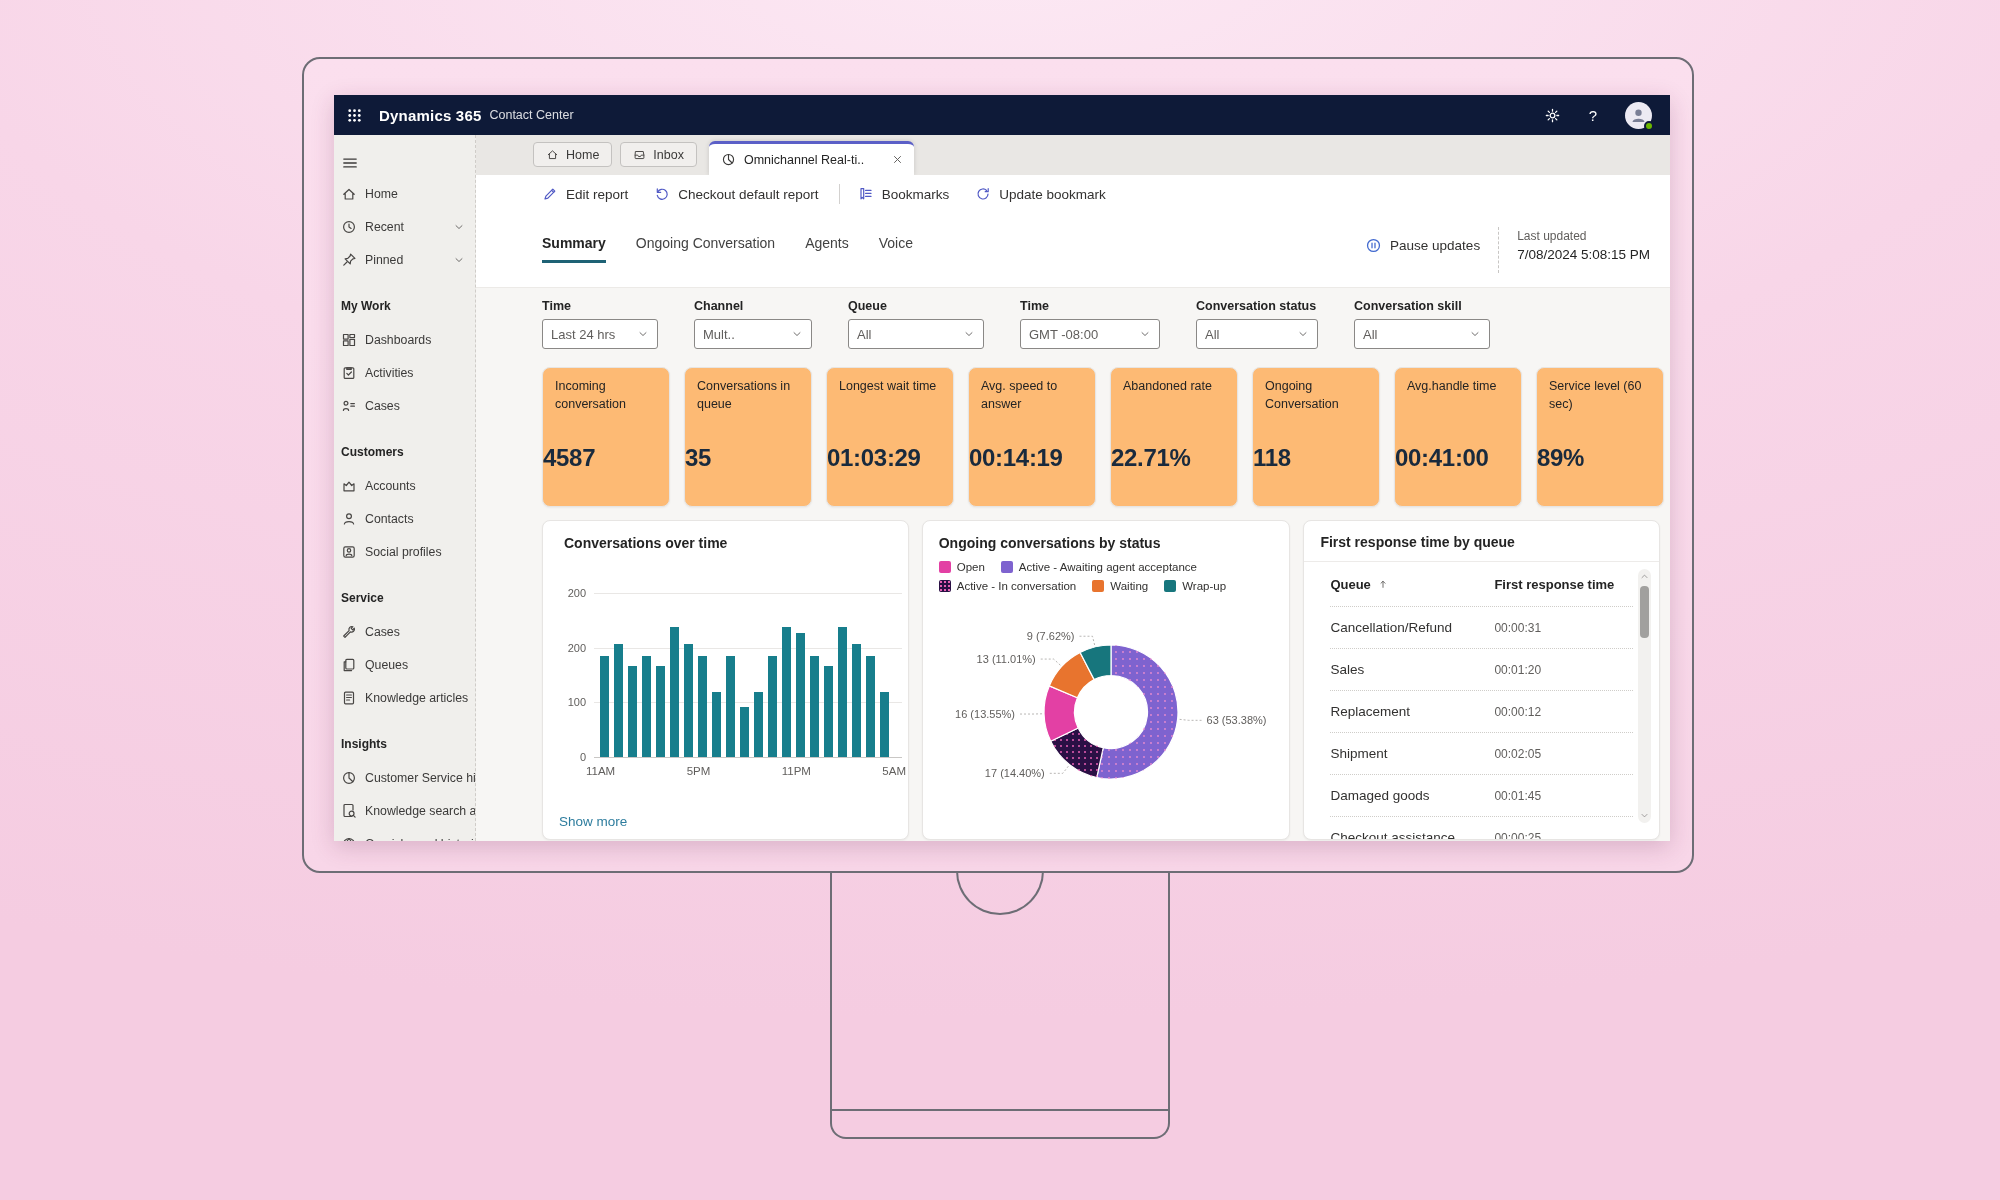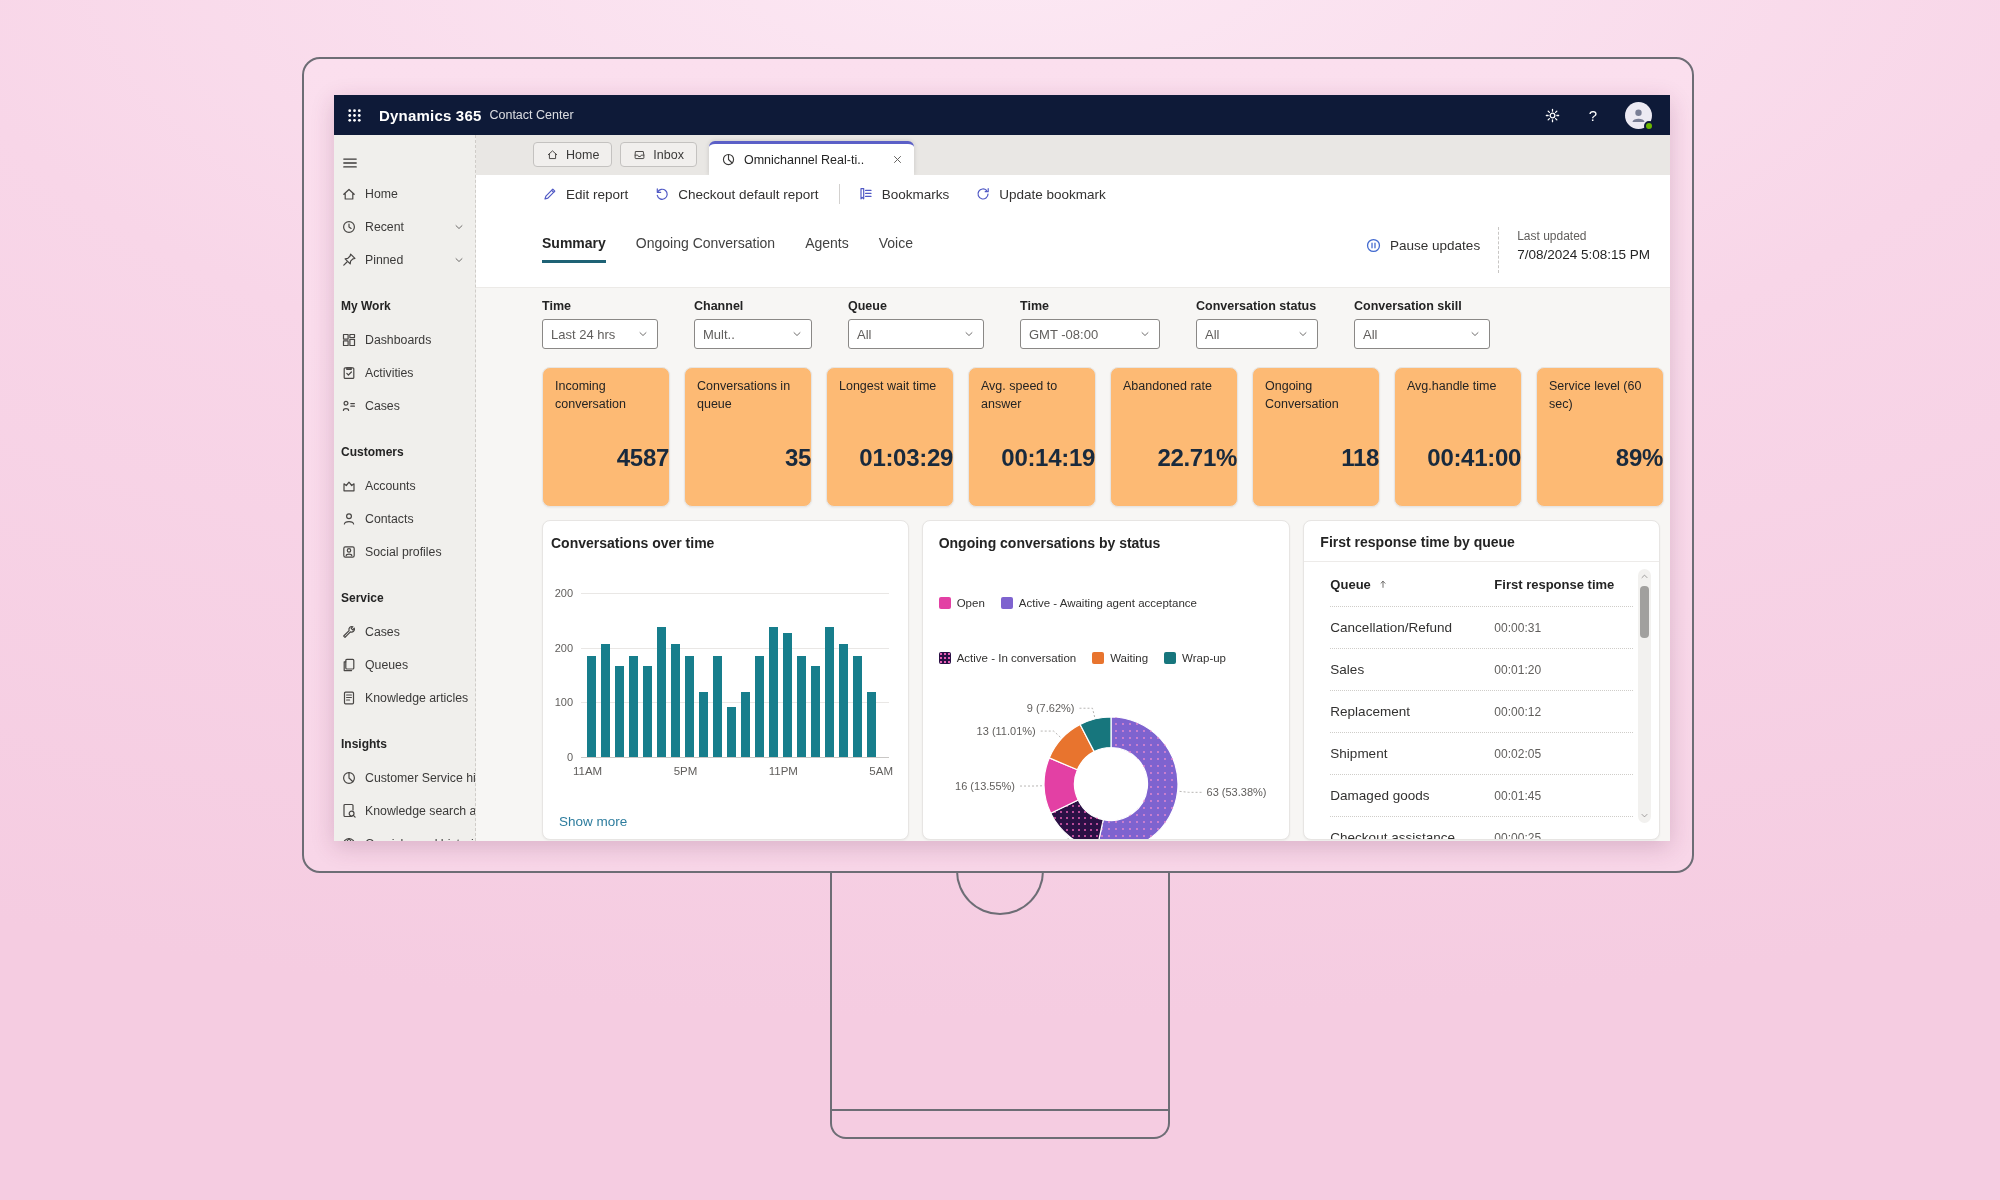--- a/index.html
+++ b/index.html
@@ -100,38 +100,38 @@
   .filter:nth-child(1) .f-select{width:116px} .filter:nth-child(2) .f-select{width:118px}
   .filter:nth-child(3) .f-select{width:136px} .filter:nth-child(4) .f-select{width:140px}
   .filter:nth-child(5) .f-select{width:122px} .filter:nth-child(6) .f-select{width:136px}
   
   .kpis { display:flex; gap:14px; margin-left:66px; flex:none; }
   .kpi {
     width:128px; height:140px; background:#fdba74; border:1px solid #e7e5e3; border-radius:8px;
     box-shadow:0 1px 2px rgba(0,0,0,.05); padding:10px 12px; position:relative;
   }
   .kpi-title { font-size:12.5px; color:#242424; line-height:1.4; }
-  .kpi-value { position:absolute; left:8px; right:0; top:76px; text-align:right; font-size:24px; font-weight:600; color:#192a3d; letter-spacing:-.3px; }
+  .kpi-value { position:absolute; left:0; right:0; top:76px; text-align:left; font-size:24px; font-weight:600; color:#192a3d; letter-spacing:-.3px; }
   
   .charts { display:flex; gap:13px; margin:13px 10px 0 66px; }
   .card { background:#fff; border:1px solid #e7e5e3; border-radius:8px; height:320px; overflow:hidden; position:relative; box-shadow:0 1px 2px rgba(0,0,0,.05); }
   .card-title { font-size:14px; font-weight:700; color:#242424; }
-  .bar-card { width:368px; padding:14px 8px; }
+  .bar-card { width:368px; padding:14px 21px; }
   .bchart { position:relative; margin:42px 0 0 30px; width:308px; height:164px; }
   .gridline { position:absolute; left:0; right:0; height:1px; background:#e9e7e5; }
   .gridline.zero { background:#c9c7c5; }
   .ylab { position:absolute; right:calc(100% + 8px); transform:translateY(-50%); font-size:11px; color:#605e5c; }
   .bars { position:absolute; left:0; right:0; bottom:0; top:0; display:flex; align-items:flex-end; gap:5px; padding:0 6px; }
   .bar { width:9px; flex:none; }
   .xlabels { display:flex; justify-content:space-between; margin:8px 0 0 22px; width:320px; font-size:11.5px; color:#605e5c; }
   .show-more { position:absolute; left:16px; bottom:10px; font-size:13.5px; color:#2e7d9e; cursor:pointer; }
   .donut-card { width:370px; padding:14px 16px; }
   .legend { margin-top:10px; display:flex; flex-direction:column; gap:7px; font-size:11.5px; color:#323130; }
   .lrow { display:flex; gap:16px; align-items:center; }
-  .litem { display:flex; gap:6px; align-items:flex-end;margin-top:36px; }
+  .litem { display:flex; gap:6px; align-items:flex-end; }
   .swatch { width:12px; height:12px; border-radius:2px; flex:none; }
   .donut { display:block; margin-top:2px; }
   .table-card { width:358px; }
   .tc-head { padding:13px 16px 11px; border-bottom:1px solid #edebe9; }
   .tbl { padding:0 26px; }
   .thead { display:flex; align-items:center; height:44px; font-size:13px; font-weight:700; color:#242424; }
   .th-q { width:164px; display:flex; align-items:center; gap:6px; }
   .sort-ic { width:12px; height:12px; display:inline-flex; color:#605e5c; }
   .trow { display:flex; align-items:center; height:42px; border-top:1px dotted #cfcdc9; }
   .tq { width:164px; font-size:13.5px; color:#323130; }

